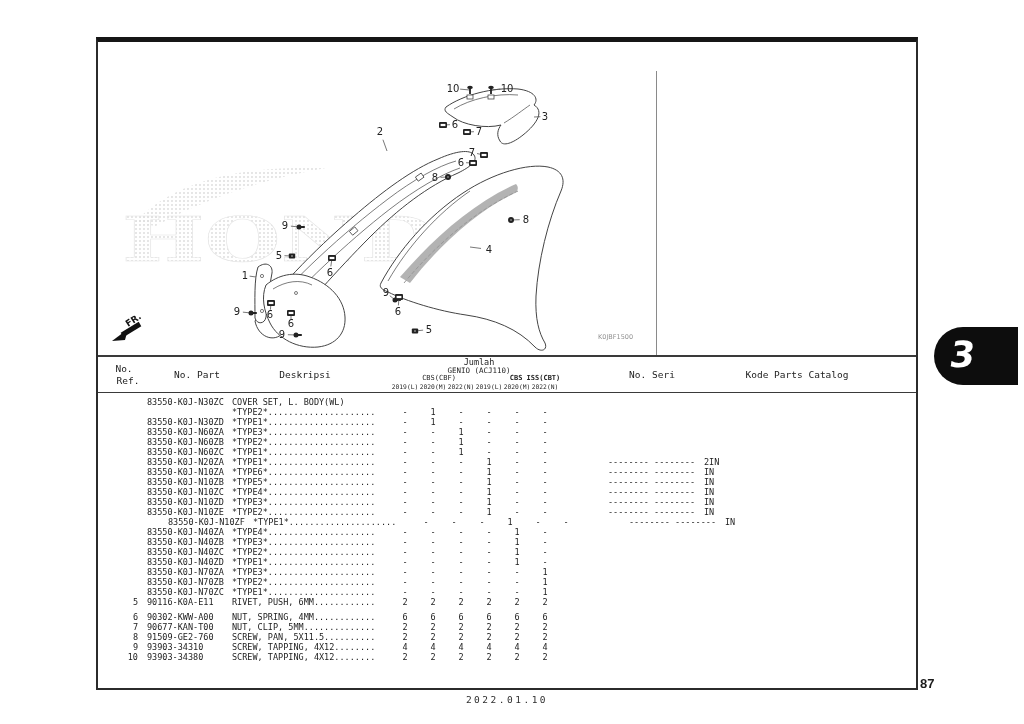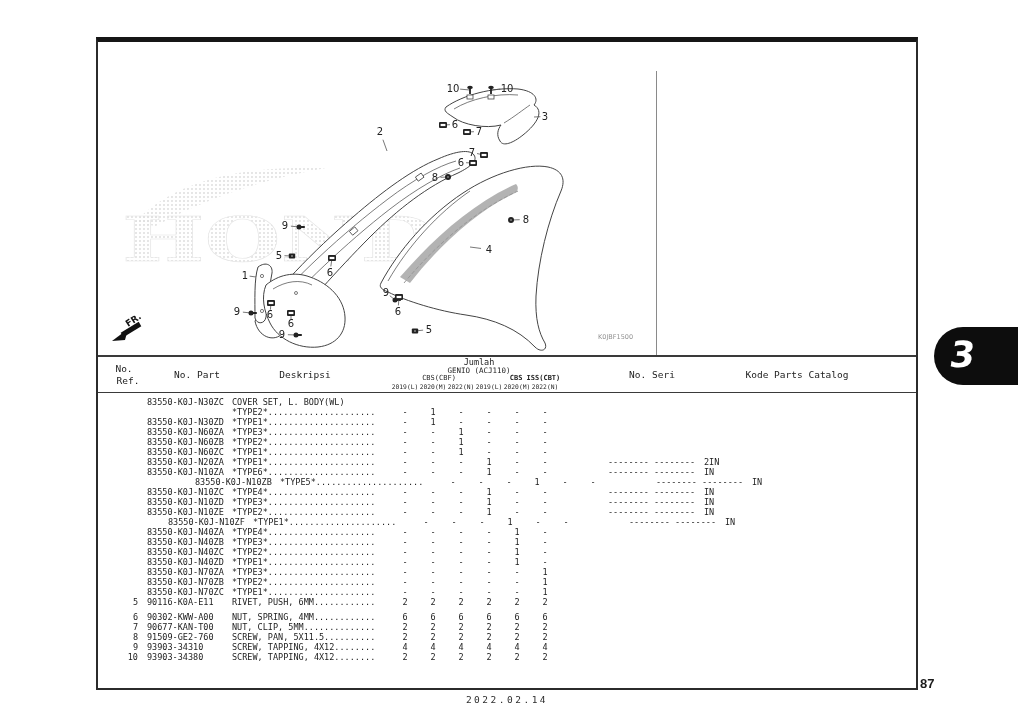--- a/index.html
+++ b/index.html
@@ -312,21 +312,21 @@
           <span class="tcell c-desc">*TYPE6*.....................</span>
           <span class="tcell c-qty q0">-</span>
           <span class="tcell c-qty q1">-</span>
           <span class="tcell c-qty q2">-</span>
           <span class="tcell c-qty q3">1</span>
           <span class="tcell c-qty q4">-</span>
           <span class="tcell c-qty q5">-</span>
           <span class="tcell c-seri">-------- --------</span>
           <span class="tcell c-serival">IN</span>
         </div>
-        <div class="trow" style="top: 84px; margin-left: 48px;">
+        <div class="trow" style="top: 84px;">
           <span class="tcell c-ref"></span>
           <span class="tcell c-part">83550-K0J-N10ZB</span>
           <span class="tcell c-desc">*TYPE5*.....................</span>
           <span class="tcell c-qty q0">-</span>
           <span class="tcell c-qty q1">-</span>
           <span class="tcell c-qty q2">-</span>
           <span class="tcell c-qty q3">1</span>
           <span class="tcell c-qty q4">-</span>
           <span class="tcell c-qty q5">-</span>
           <span class="tcell c-seri">-------- --------</span>
@@ -528,14 +528,14 @@
           <span class="tcell c-qty q5">2</span>
         </div>
       </div>
   </div>
 
   <div class="side-tab">
     <span>3</span>
   </div>
 
   <span class="page-num">87</span>
-  <span class="footer-date">2022.02.14</span>
+  <span class="footer-date">2022.01.10</span>
 </div>
 
 </body></html>

